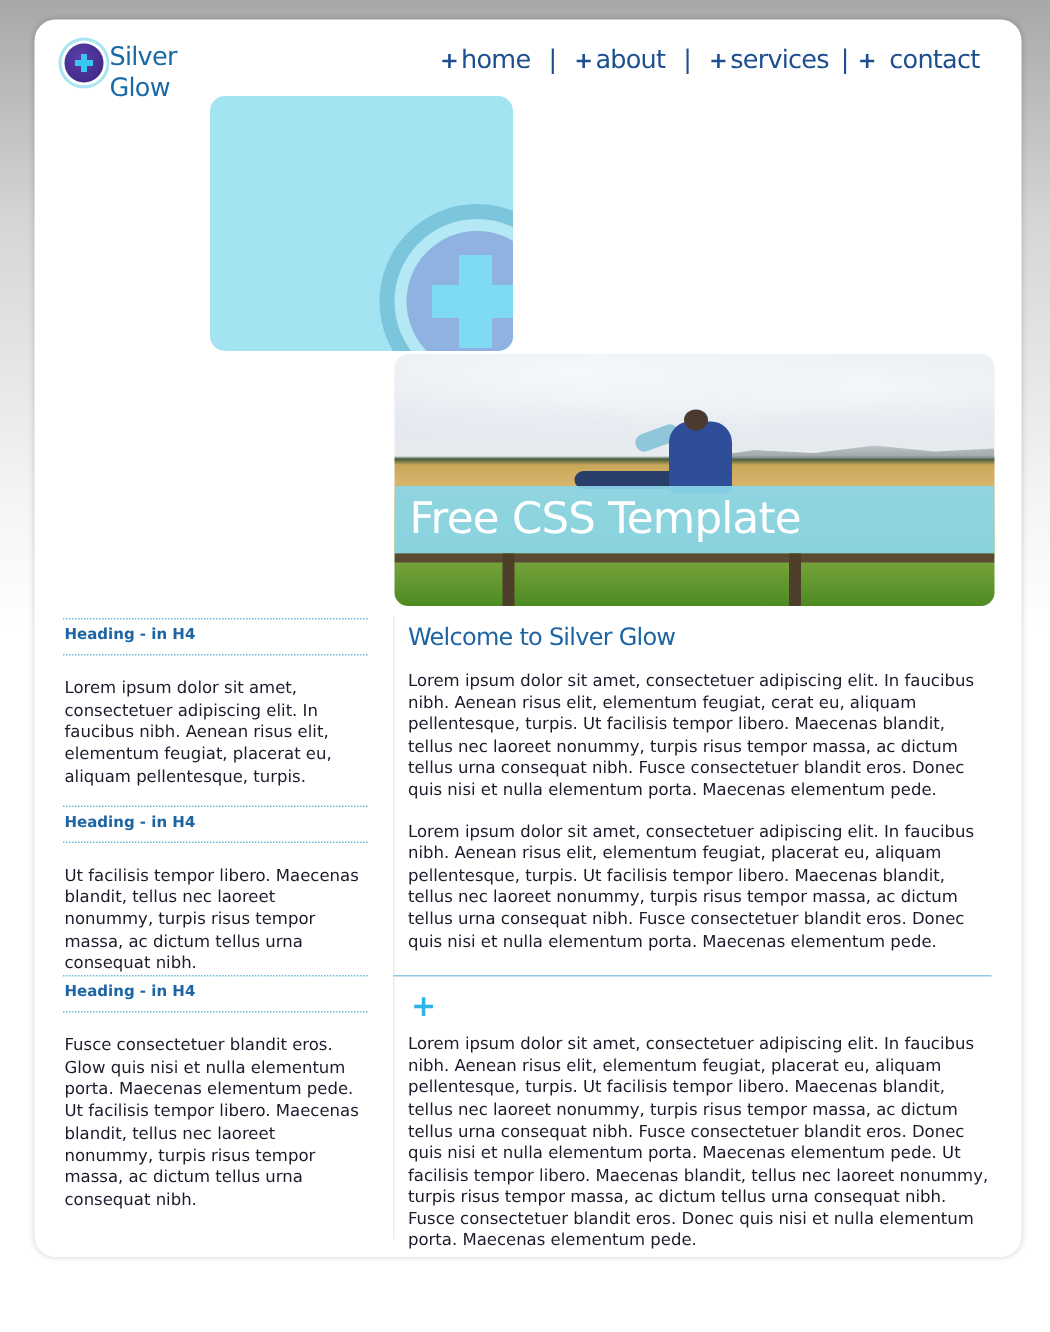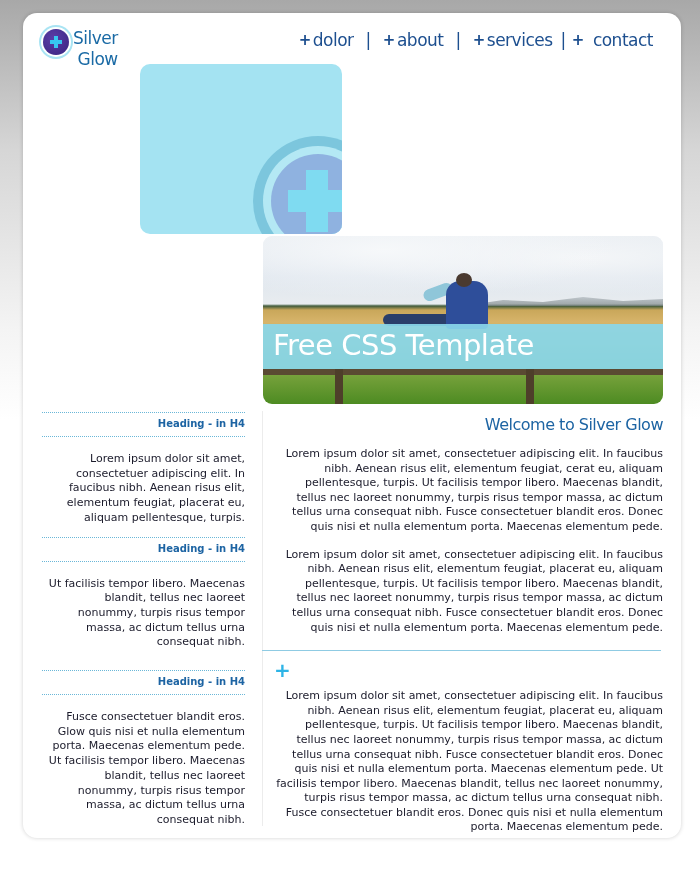--- a/index.html
+++ b/index.html
@@ -6,21 +6,20 @@
   body {
     width: 700px; height: 888px; overflow: hidden;
     background: linear-gradient(to bottom, #a8a8a8 0px, #d6d6d6 150px, #f4f4f4 330px, #ffffff 420px, #ffffff 100%);
     font-family: "DejaVu Sans", sans-serif;
     position: relative;
   }
   .page {
     position: absolute; left: 23px; top: 13px; width: 658px; height: 825px;
     background: #ffffff; border-radius: 14px;
     box-shadow: 0 0 4px rgba(0,0,0,0.18);
-    text-align: right;
   }
   .logo { position: absolute; left: 20px; top: 15px; display: flex; align-items: flex-start; }
   .logo-badge {
     width: 26px; height: 26px; border-radius: 50%;
     background: radial-gradient(circle at 40% 35%, #5a3ea8, #3a237e);
     box-shadow: 0 0 0 2px #ffffff, 0 0 0 4px #a9e4f3;
     display: flex; align-items: center; justify-content: center; margin-top: 1px;
   }
   .logo-text { margin-left: 4px; color: #1a6aa5; font-size: 17px; line-height: 21px; letter-spacing: -0.5px; }
   .nav { position: absolute; right: 28px; top: 17px; display: flex; align-items: center; font-size: 17px; color: #1d4f8f; letter-spacing: -0.5px; }
@@ -96,21 +95,21 @@
     </div>
     <div class="logo-text">
       <div>Silver</div>
       <div>Glow</div>
     </div>
   </div>
 
   <nav class="nav">
     <a href="#">
       <span class="plus">+</span>
-      <span>dolor</span>
+      <span>home</span>
     </a>
     <span class="sep">|</span>
     <a href="#">
       <span class="plus">+</span>
       <span>about</span>
     </a>
     <span class="sep">|</span>
     <a href="#">
       <span class="plus">+</span>
       <span>services</span>
@@ -144,21 +143,21 @@
     <div class="fence-post2"></div>
   </div>
 
   <aside class="sidebar">
     <div>
       <h4 class="sb-head" style="margin:0">Heading - in H4</h4>
       <p class="sb-text">Lorem ipsum dolor sit amet, consectetuer adipiscing elit. In faucibus nibh. Aenean risus elit, elementum feugiat, placerat eu, aliquam pellentesque, turpis.</p>
     </div>
     <div>
       <h4 class="sb-head" style="margin:0">Heading - in H4</h4>
-      <p class="sb-text" style="margin-bottom:20px">Ut facilisis tempor libero. Maecenas blandit, tellus nec laoreet nonummy, turpis risus tempor massa, ac dictum tellus urna consequat nibh.</p>
+      <p class="sb-text" style="margin-bottom:0">Ut facilisis tempor libero. Maecenas blandit, tellus nec laoreet nonummy, turpis risus tempor massa, ac dictum tellus urna consequat nibh.</p>
     </div>
     <div>
       <h4 class="sb-head" style="margin:0">Heading - in H4</h4>
       <p class="sb-text">Fusce consectetuer blandit eros. Glow quis nisi et nulla elementum porta. Maecenas elementum pede. Ut facilisis tempor libero. Maecenas blandit, tellus nec laoreet nonummy, turpis risus tempor massa, ac dictum tellus urna consequat nibh.</p>
     </div>
   </aside>
 
   <div class="divider-v"></div>
 
   <main class="main">

